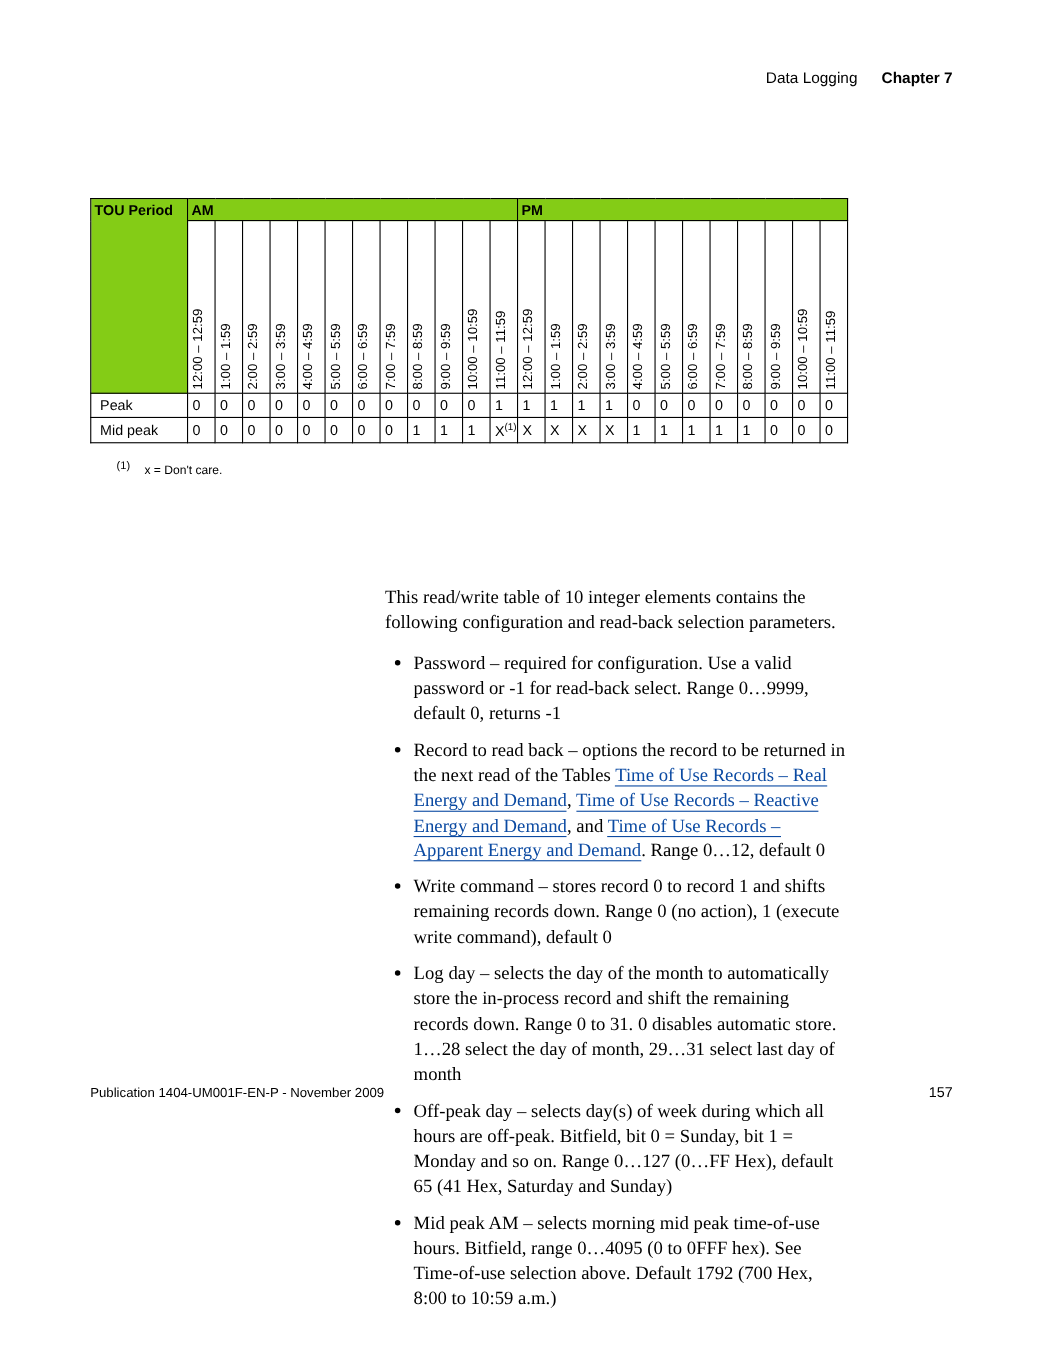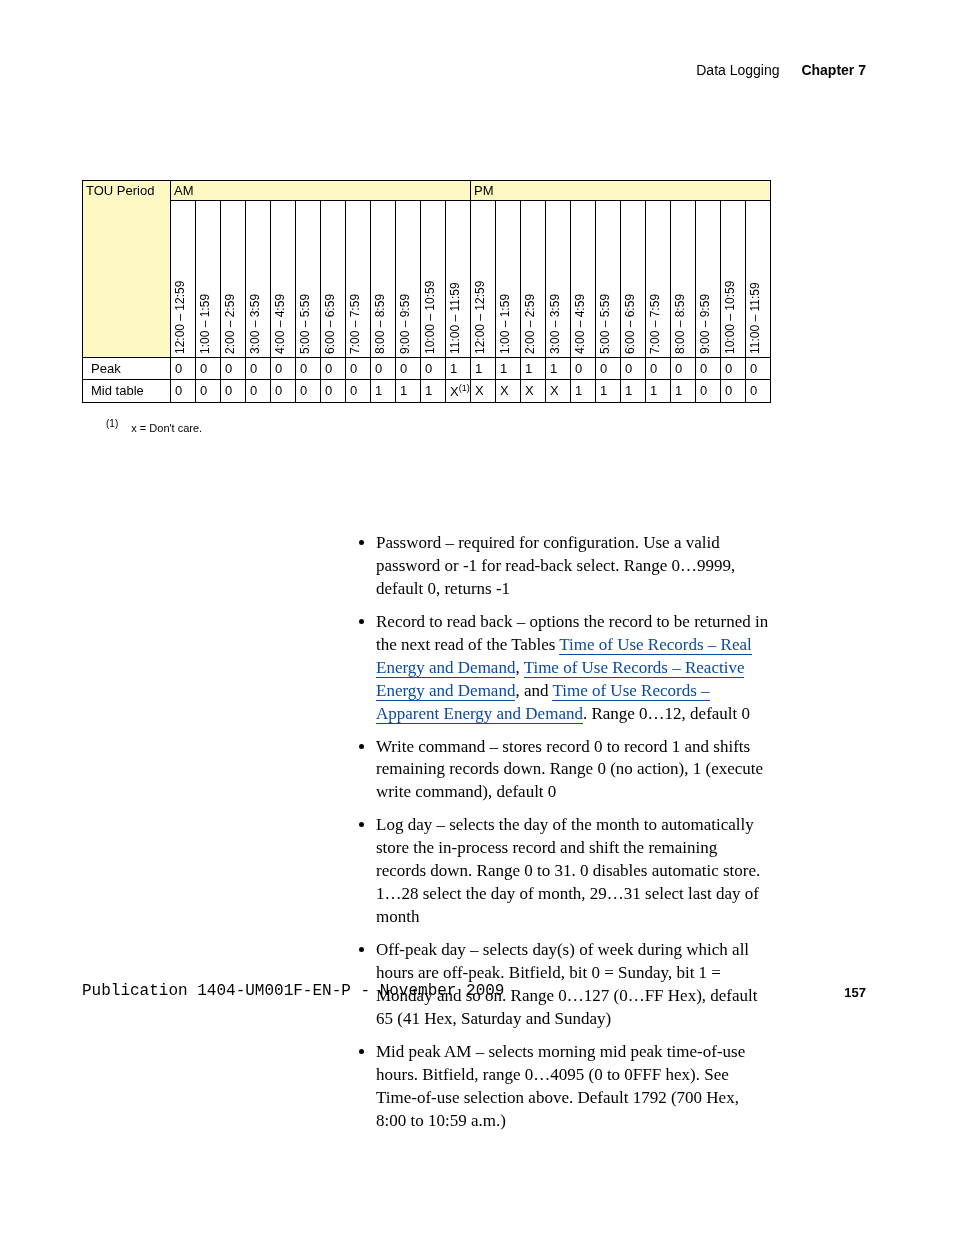--- a/index.html
+++ b/index.html
@@ -39,21 +39,21 @@
     font-size: 13px;
     width: 100%;
     table-layout: fixed;
   }
   table.tou th, table.tou td {
     border: 1px solid #000;
     padding: 2px 3px;
     text-align: left;
     vertical-align: top;
   }
-  table.tou th { font-weight: normal; background: #fef9c3; }
+  table.tou th { font-weight: bold; background: #84cc16; }
   .col-period { width: 88px; }
   .col-hour { width: 25px; }
   .vtext {
     writing-mode: vertical-rl;
     transform: rotate(180deg);
     font-size: 12px;
     white-space: nowrap;
     display: block;
     height: 144px;
     line-height: 1.2;
@@ -92,30 +92,30 @@
   }
   .body p { margin: 0 0 14px 0; }
   .body ul { margin: 0 0 0 8px; padding-left: 18px; }
   .body li { margin-bottom: 10px; font-family: Liberation Serif, serif; }
   .link { color: #0b4aa2; border-bottom: 1px solid #0b4aa2; }
 
   .pub {
     position: absolute;
     left: 82px;
     bottom: 36px;
-    font-family: Liberation Mono, monospace;
-    font-size: 16px;
+    font-family: Liberation Sans, sans-serif;
+    font-size: 12px;
   }
   .pagenum {
     position: absolute;
     right: 88px;
     bottom: 36px;
     font-family: Arial, Helvetica, sans-serif;
     font-size: 13px;
-    font-weight: bold;
+    font-weight: normal;
   }
 </style>
 </head>
 <body>
 
 <div class="page">
   <div class="running-head">
     <span>Data Logging</span>
     <span class="chap">Chapter 7</span>
   </div>
@@ -227,21 +227,21 @@
             <td>0</td>
             <td>0</td>
             <td>0</td>
             <td>0</td>
             <td>0</td>
             <td>0</td>
             <td>0</td>
             <td>0</td>
           </tr>
       <tr class="data-row" id="row-midpeak">
-            <td>Mid table</td>
+            <td>Mid peak</td>
             <td>0</td>
             <td>0</td>
             <td>0</td>
             <td>0</td>
             <td>0</td>
             <td>0</td>
             <td>0</td>
             <td>0</td>
             <td>1</td>
             <td>1</td>
@@ -264,20 +264,21 @@
       </table>
   </div>
 
   <div class="footnote">
     <span class="num">(1)</span>
     <span>x = Don't care.</span>
   </div>
 
 
   <div class="body">
+    <p>This read/write table of 10 integer elements contains the following configuration and read-back selection parameters.</p>
     <ul>
       <li>Password – required for configuration. Use a valid password or -1 for read-back select. Range 0…9999, default 0, returns -1</li>
       <li>
         <span>Record to read back – options the record to be returned in the next read of the Tables </span><span class="link">Time of Use Records – Real Energy and Demand</span><span>, </span><span class="link">Time of Use Records – Reactive Energy and Demand</span><span>, and </span><span class="link">Time of Use Records – Apparent Energy and Demand</span><span>. Range 0…12, default 0</span>
       </li>
       <li>Write command – stores record 0 to record 1 and shifts remaining records down. Range 0 (no action), 1 (execute write command), default 0</li>
       <li>Log day – selects the day of the month to automatically store the in-process record and shift the remaining records down. Range 0 to 31. 0 disables automatic store. 1…28 select the day of month, 29…31 select last day of month</li>
       <li>Off-peak day – selects day(s) of week during which all hours are off-peak. Bitfield, bit 0 = Sunday, bit 1 = Monday and so on. Range 0…127 (0…FF Hex), default 65 (41 Hex, Saturday and Sunday)</li>
       <li>Mid peak AM – selects morning mid peak time-of-use hours. Bitfield, range 0…4095 (0 to 0FFF hex). See Time-of-use selection above. Default 1792 (700 Hex, 8:00 to 10:59 a.m.)</li>
     </ul>

